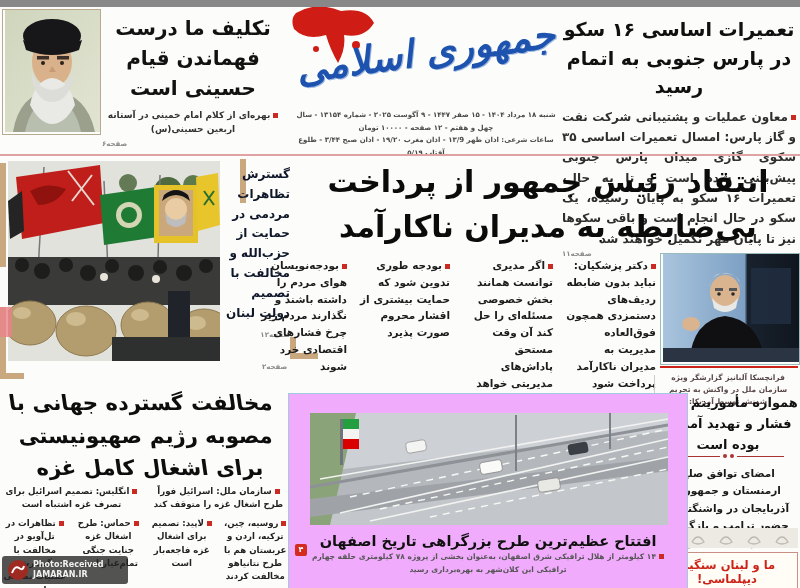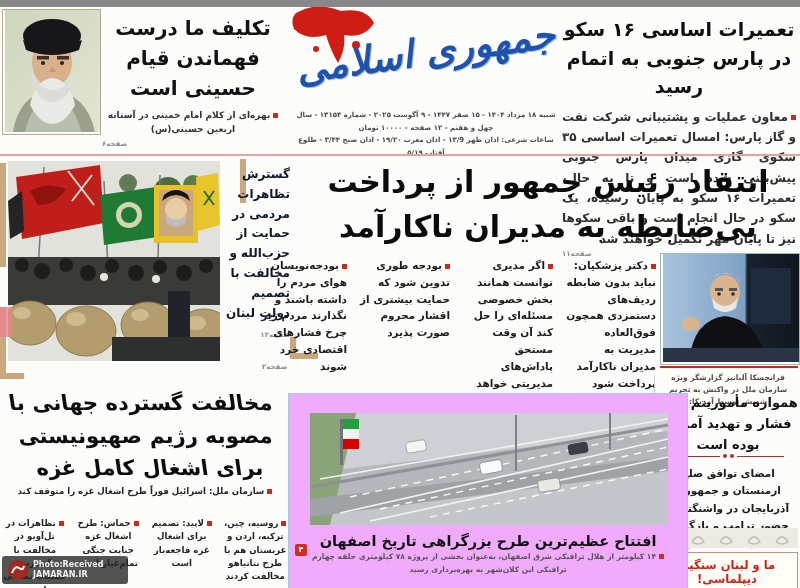--- a/index.html
+++ b/index.html
@@ -255,20 +255,23 @@
     <div class="note-title">ما و لبنان سنگین دیپلماسی!</div>
     <div class="note-line">بسم‌الله الرحمن الرحیم</div>
 
   </div>
 
   <div class="abs gz-head" style="left:4px;top:380px;width:282px;">مخالفت گسترده جهانی با مصوبه رژیم صهیونیستی برای اشغال کامل غزه</div>
   <div class="abs gz-row" style="left:2px;top:478px;width:286px;">
     <div class="gz-item">
       <span class="bsq"></span><span>سازمان ملل: اسرائیل فوراً طرح اشغال غزه را متوقف کند</span>
     </div>
+    <div class="gz-item">
+      <span class="bsq"></span><span>انگلیس: تصمیم اسرائیل برای تصرف غزه اشتباه است</span>
+    </div>
   </div>
   <div class="abs gz-row" style="left:2px;top:510px;width:286px;">
     <div class="gz-item">
       <span class="bsq"></span><span>روسیه، چین، ترکیه، اردن و عربستان هم با طرح نتانیاهو مخالفت کردند</span>
     </div>
     <div class="gz-item">
       <span class="bsq"></span><span>لاپید: تصمیم برای اشغال غزه فاجعه‌بار است</span>
     </div>
     <div class="gz-item">
       <span class="bsq"></span><span>حماس: طرح اشغال غزه جنایت جنگی تمام‌عیار است</span>

